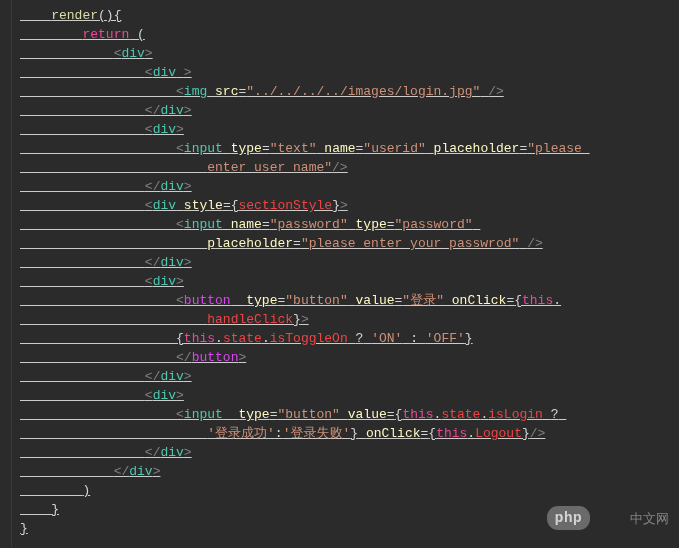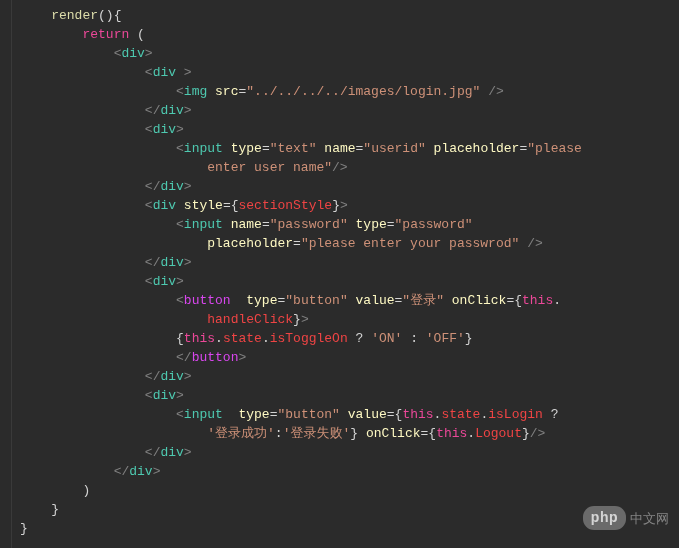--- a/index.html
+++ b/index.html
@@ -10,20 +10,21 @@
     line-height: 19px;
     color: #cccccc;
     width: 679px;
     height: 548px;
     overflow: hidden;
     position: relative;
   }
   .editor {
     display: flex;
     height: 100%;
+    text-decoration: underline;
   }
   .gutter {
     width: 12px;
     background: #2b2b2b;
     border-right: 1px solid #3a3a3a;
     flex-shrink: 0;
   }
   .code {
     padding: 6px 0 6px 8px;
     white-space: pre;
@@ -44,20 +45,21 @@
   .plain { color: #d4d4d4; }
   .op { color: #d4d4d4; }
 
   .watermark {
     position: absolute;
     right: 10px;
     bottom: 18px;
     display: flex;
     align-items: center;
     opacity: 0.8;
+    gap: 36px;
   }
   .wm-pill {
     background: #7a7a7a;
     color: #ffffff;
     font-family: Arial, sans-serif;
     font-weight: bold;
     font-size: 14px;
     border-radius: 11px;
     padding: 2px 8px 3px 8px;
     letter-spacing: 0.5px;

